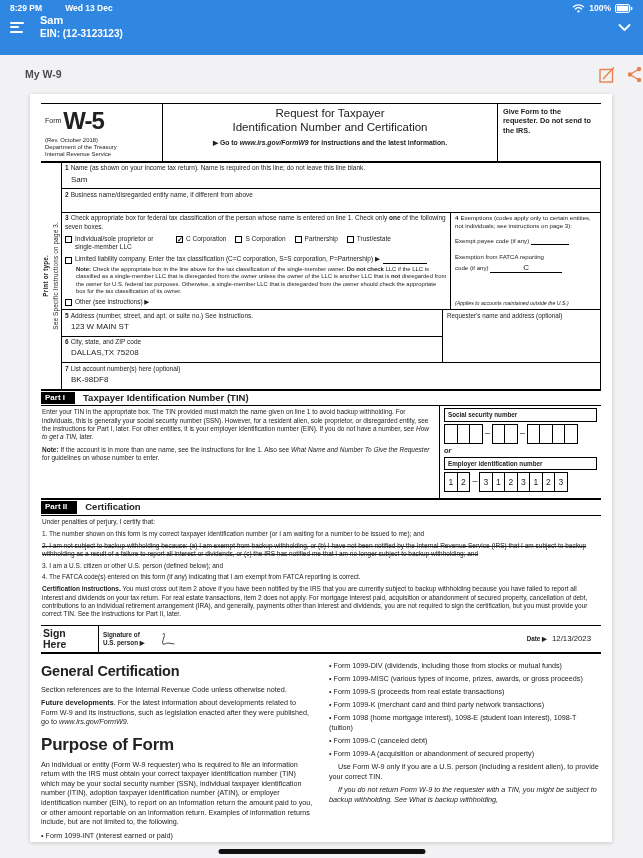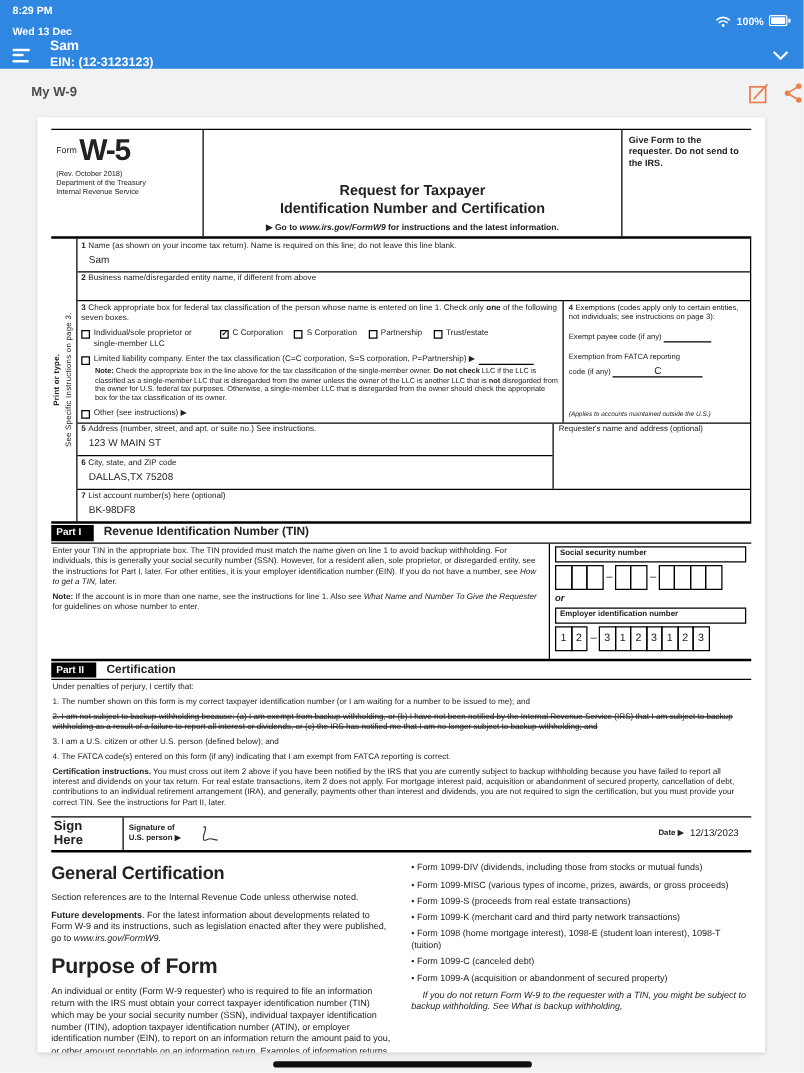--- a/index.html
+++ b/index.html
@@ -3,21 +3,21 @@
 <meta charset="utf-8">
 <style>
   * { margin:0; padding:0; box-sizing:border-box; }
   html,body { width:643px; height:858px; }
   .screen { position:relative; width:643px; height:858px; background:#f2f2f4; overflow:hidden;
             font-family:"Liberation Sans", sans-serif; }
 
   
   .appbar { position:absolute; top:0; left:0; width:643px; height:55px; background:#2f87e2; color:#fff; }
   .statusbar { display:flex; justify-content:space-between; align-items:center; padding:3px 10px 0 10px; font-size:8.5px; font-weight:bold; }
-  .status-left { display:flex; gap:7px;flex-direction:column; }
+  .status-left { display:flex; gap:23px; }
   .status-right { display:flex; align-items:center; gap:4px; }
   .navrow { display:flex; align-items:center; padding:1px 12px 0 10px; }
   .hamburger { width:18px; height:16px; display:flex; flex-direction:column; justify-content:center; gap:2.5px; cursor:pointer; margin-right:12px; }
   .hamburger i { display:block; height:2px; background:#fff; border-radius:1px; }
   .hamburger i:nth-child(1){width:14px} .hamburger i:nth-child(2){width:9px} .hamburger i:nth-child(3){width:13px}
   .navtitles { flex:1; line-height:1.25; }
   .nav-title { font-size:11px; font-weight:bold; }
   .nav-sub { font-size:10px; font-weight:bold; }
 
   
@@ -32,21 +32,21 @@
   .fs { font-size:6.5px; line-height:1.28; }
   .b { font-weight:bold; } .i { font-style:italic; }
 
   
   .form-header { display:flex; border-top:1px solid #000; border-bottom:2.5px solid #000; }
   .fh-left { width:122px; padding:2px 4px; border-right:1px solid #000; }
   .form-word { font-size:7px; display:inline-block; vertical-align:6px; }
   .form-number { font-size:24px; font-weight:bold; letter-spacing:-1px; display:inline-block; margin-left:2px; }
   .fh-small { font-size:5.9px; line-height:1.25; }
   .fh-center { flex:1; text-align:center; padding:3px 6px 2px; }
-  .fh-title { font-size:11.5px; font-weight:bold; line-height:1.2;margin-top:40px; }
+  .fh-title { font-size:11.5px; font-weight:normal; line-height:1.2; }
   .fh-goto { font-size:6.8px; font-weight:bold; margin-top:4px; }
   .fh-right { width:104px; border-left:1px solid #000; padding:3px 5px; font-size:7.3px; font-weight:bold; line-height:1.3; }
 
   
   .body-wrap { display:flex; }
   .vside { width:20px; display:flex; justify-content:center; align-items:center; gap:1px; padding:4px 0; }
   .vtext { writing-mode:vertical-rl; transform:rotate(180deg); font-size:6.3px; letter-spacing:.2px; }
   .rows { flex:1; border-left:1px solid #000; border-right:1px solid #000; }
   .row { border-bottom:1px solid #000; padding:1.5px 3px; }
   .rownum { font-weight:bold; margin-right:2px; }
@@ -276,21 +276,21 @@
         <div class="row" style="border-bottom:none">
           <span class="rownum">7</span><span>List account number(s) here (optional)</span>
           <div class="rowval">BK-98DF8</div>
         </div>
 
       </div>
     </div>
 
     <div class="part-header" style="border-top:2px solid #000">
       <span class="part-badge">Part I</span>
-      <span class="part-title">Revenue Identification Number (TIN)</span>
+      <span class="part-title">Taxpayer Identification Number (TIN)</span>
     </div>
     <div class="p1body">
       <div class="p1text">
         <p><span>Enter your TIN in the appropriate box. The TIN provided must match the name given on line 1 to avoid backup withholding. For individuals, this is generally your social security number (SSN). However, for a resident alien, sole proprietor, or disregarded entity, see the instructions for Part I, later. For other entities, it is your employer identification number (EIN). If you do not have a number, see </span><span class="i">How to get a TIN,</span><span> later.</span></p>
         <p><span class="b">Note:</span><span> If the account is in more than one name, see the instructions for line 1. Also see </span><span class="i">What Name and Number To Give the Requester</span><span> for guidelines on whose number to enter.</span></p>
       </div>
       <div class="p1tin">
         <div class="tin-label">Social security number</div>
         <div class="tin-cells">
           <span class="tin-cell"></span>
@@ -365,20 +365,21 @@
         <p class="bullet">• Form 1099-INT (interest earned or paid)</p>
       </div>
       <div class="icol">
         <p class="bullet">• Form 1099-DIV (dividends, including those from stocks or mutual funds)</p>
         <p class="bullet">• Form 1099-MISC (various types of income, prizes, awards, or gross proceeds)</p>
         <p class="bullet">• Form 1099-S (proceeds from real estate transactions)</p>
         <p class="bullet">• Form 1099-K (merchant card and third party network transactions)</p>
         <p class="bullet">• Form 1098 (home mortgage interest), 1098-E (student loan interest), 1098-T (tuition)</p>
         <p class="bullet">• Form 1099-C (canceled debt)</p>
         <p class="bullet">• Form 1099-A (acquisition or abandonment of secured property)</p>
+        <p class="ip indent">Use Form W-9 only if you are a U.S. person (including a resident alien), to provide your correct TIN.</p>
         <p class="ip indent i">If you do not return Form W-9 to the requester with a TIN, you might be subject to backup withholding. See What is backup withholding,</p>
       </div>
     </div>
 
   </div>
 
   <div class="home-indicator"></div>
 </div>
 
 </body></html>

